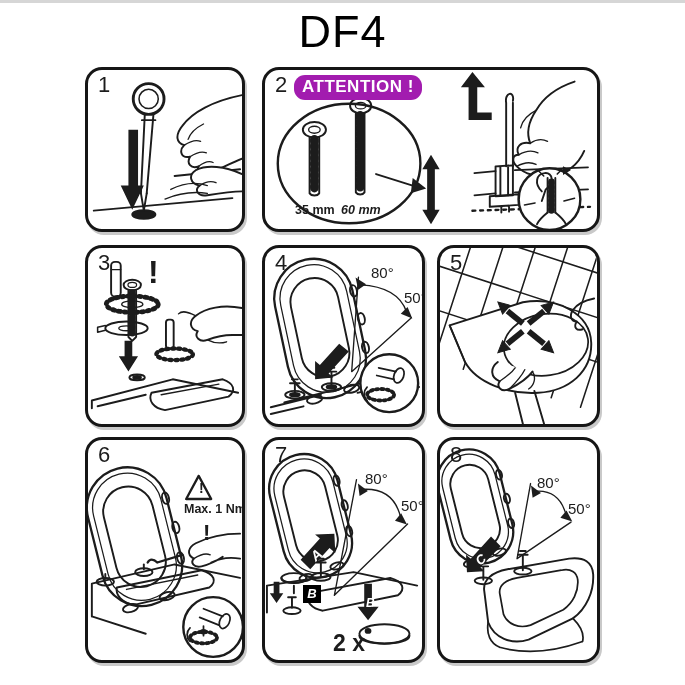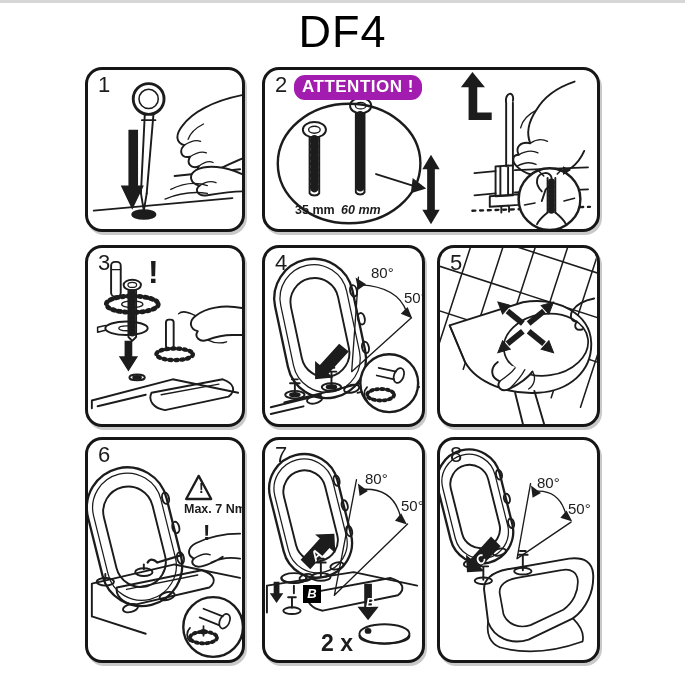--- a/index.html
+++ b/index.html
@@ -228,21 +228,21 @@
       <polygon points="0,-8 6,4 -6,4" transform="translate(66,61) rotate(-48)"></polygon>
       <polygon points="0,-8 6,4 -6,4" transform="translate(66,103) rotate(-132)"></polygon>
       <polygon points="0,-8 6,4 -6,4" transform="translate(112,103) rotate(132)"></polygon>
     </g>
   </svg>
 </div>
 
 <div class="panel" style="left:85px;top:437px;width:160px;height:226px;">
   <span class="num">6</span>
   <span class="t bang-tri" style="left:111px;top:40px;">!</span>
-  <span class="t torque" style="left:96px;top:62px;">Max. 7 Nm</span>
+  <span class="t torque" style="left:96px;top:62px;">Max. 1 Nm</span>
   <span class="t bang-mid" style="left:115px;top:80px;">!</span>
   <svg class="art" viewBox="0 0 160 226">
     <g fill="none" stroke="#1c1c1c" stroke-width="2" stroke-linecap="round" stroke-linejoin="round">
       <polygon points="115,36 102,60 128,60" stroke-width="2.4"></polygon>
       <g transform="translate(-6,18) rotate(-14 56 88)">
         <rect x="14" y="8" width="84" height="146" rx="42" stroke-width="2.4"></rect>
         <rect x="20" y="14" width="72" height="134" rx="36" stroke-width="1.3"></rect>
         <rect x="30" y="28" width="52" height="106" rx="26"></rect>
         <ellipse cx="97" cy="50" rx="3.5" ry="6"></ellipse>
         <ellipse cx="100" cy="82" rx="3.5" ry="6"></ellipse>
@@ -277,21 +277,21 @@
   </svg>
 </div>
 
 <div class="panel" style="left:262px;top:437px;width:163px;height:226px;">
   <span class="num">7</span>
   <span class="t angle" style="left:100px;top:30px;">80°</span>
   <span class="t angle" style="left:136px;top:57px;">50°</span>
   <span class="t wletter" style="left:46px;top:107px;transform:rotate(-42deg);">A</span>
   <span class="t bsq" style="left:38px;top:145px;">B</span>
   <span class="t wletter" style="left:101px;top:156px;font-size:12px;">B</span>
-  <span class="t qty" style="left:56px;top:190px;">2 x</span>
+  <span class="t qty" style="left:68px;top:190px;">2 x</span>
   <svg class="art" viewBox="0 0 163 226">
     <g fill="none" stroke="#1c1c1c" stroke-width="2" stroke-linecap="round" stroke-linejoin="round">
       <g transform="translate(-2,2) rotate(-14 52 78)">
         <rect x="14" y="10" width="72" height="130" rx="36" stroke-width="2.4"></rect>
         <rect x="19" y="15" width="62" height="120" rx="31" stroke-width="1.3"></rect>
         <rect x="28" y="27" width="44" height="96" rx="22"></rect>
         <ellipse cx="85" cy="46" rx="3" ry="5.5"></ellipse>
         <ellipse cx="87" cy="73" rx="3" ry="5.5"></ellipse>
         <ellipse cx="85" cy="100" rx="3" ry="5.5"></ellipse>
         <ellipse cx="30" cy="136" rx="7" ry="3.5"></ellipse>

